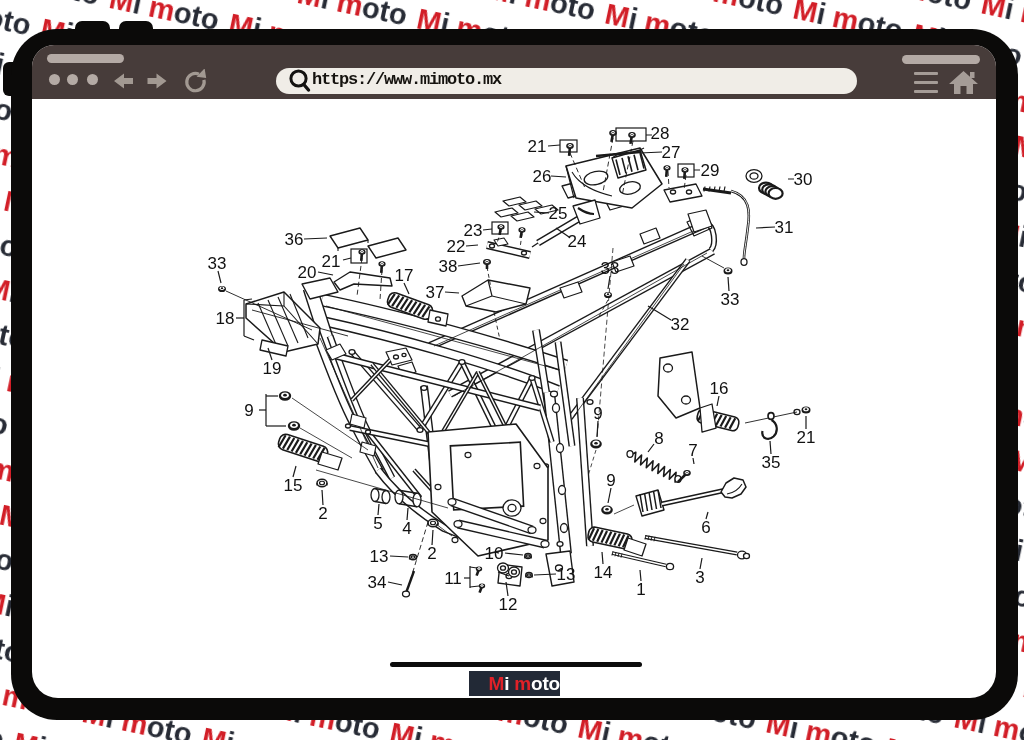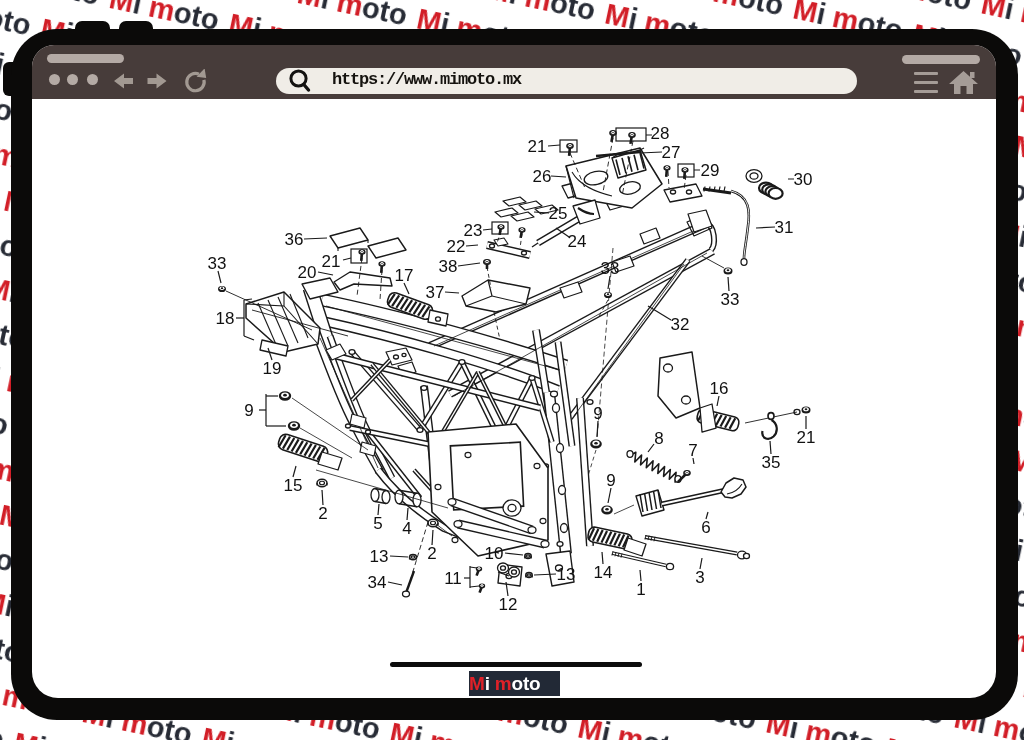--- a/index.html
+++ b/index.html
@@ -45,21 +45,21 @@
       <path d="M55.5 12 L45.5 4.5 L45.5 9 L36.5 9 L36.5 15 L45.5 15 L45.5 19.5 Z" fill="#a29992"></path>
       <path d="M 88 5.1 A 8.7 8.7 0 1 0 92.9 10.9" fill="none" stroke="#a29992" stroke-width="3.2"></path>
       <path d="M 85.6 7.7 L 95.2 9.1 L 93.6 -0.6 Z" fill="#a29992"></path>
     </svg>
 
     <div class="abs" style="left:244px;top:22.5px;width:581px;height:26px;background:#f0ede7;border-radius:13px;"></div>
     <svg class="abs" style="left:256px;top:24px" width="26" height="26" viewBox="0 0 26 26">
       <circle cx="10.5" cy="9.5" r="7.6" fill="none" stroke="#141311" stroke-width="3"></circle>
       <line x1="15.8" y1="15.5" x2="20.5" y2="21" stroke="#141311" stroke-width="3.4" stroke-linecap="round"></line>
     </svg>
-    <div class="abs" style="left:280px;top:25px;font-family:'Liberation Mono',monospace;font-size:17px;font-weight:bold;color:#15130f;letter-spacing:-1.2px;margin-left:20px;">https://www.mimoto.mx</div>
+    <div class="abs" style="left:280px;top:25px;font-family:'Liberation Mono',monospace;font-size:17px;font-weight:bold;color:#15130f;letter-spacing:-1.2px;">https://www.mimoto.mx</div>
 
     <div class="abs" style="left:882px;top:27px;width:24px;height:3.4px;background:#a59c97;border-radius:1px;"></div>
     <div class="abs" style="left:882px;top:36px;width:24px;height:3.4px;background:#a59c97;border-radius:1px;"></div>
     <div class="abs" style="left:882px;top:45px;width:24px;height:3.4px;background:#a59c97;border-radius:1px;"></div>
 
     <svg class="abs" style="left:917px;top:26px" width="29" height="23" viewBox="0 0 29 23">
       <path d="M14.5 0 L29 13 L24 13 L24 23 L17.5 23 L17.5 15 L11.5 15 L11.5 23 L5 23 L5 13 L0 13 Z" fill="#a59c97"></path>
       <rect x="21" y="1" width="4.5" height="6" fill="#a59c97"></rect>
     </svg>
 
@@ -564,15 +564,15 @@
 <rect x="492" y="222" width="16" height="12" fill="none" stroke="#1a1a1a" stroke-width="1.2"></rect>
 <line x1="652" y1="135" x2="646" y2="135" stroke="#1a1a1a" stroke-width="1.2"></line>
 <rect x="616" y="128" width="30" height="13" fill="none" stroke="#1a1a1a" stroke-width="1.2"></rect>
 <line x1="700" y1="170" x2="694" y2="170" stroke="#1a1a1a" stroke-width="1.2"></line>
 <rect x="678" y="164" width="16" height="13" fill="none" stroke="#1a1a1a" stroke-width="1.2"></rect>
 <line x1="794" y1="179" x2="788" y2="179" stroke="#1a1a1a" stroke-width="1.2"></line>
 </svg>
 
     <div class="abs" style="left:358px;top:617px;width:252px;height:5px;background:#0c0c0c;border-radius:3px;"></div>
 
-    <div class="abs" style="left:437px;top:626px;width:91px;height:25px;background:#222936;color:#fff;font-weight:bold;font-size:19px;text-align:left;line-height:25px;letter-spacing:-0.2px;"><span style="color:#e02128">M</span>i <span style="color:#e02128">m</span>oto</div>
+    <div class="abs" style="left:437px;top:626px;width:91px;height:25px;background:#222936;color:#fff;font-weight:bold;font-size:19px;text-align:right;line-height:25px;letter-spacing:-0.2px;"><span style="color:#e02128">M</span>i <span style="color:#e02128">m</span>oto</div>
   </div>
 </div>
 
 </body></html>

